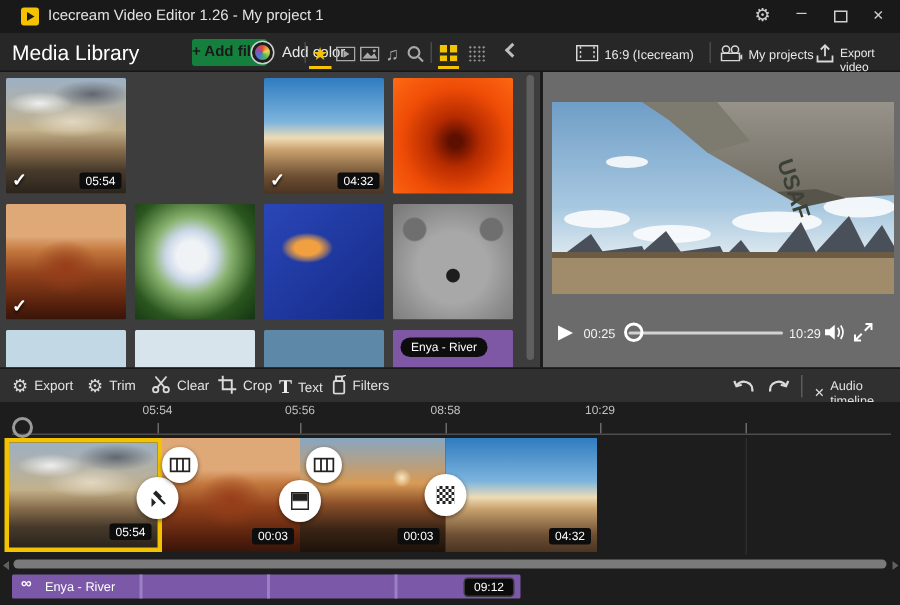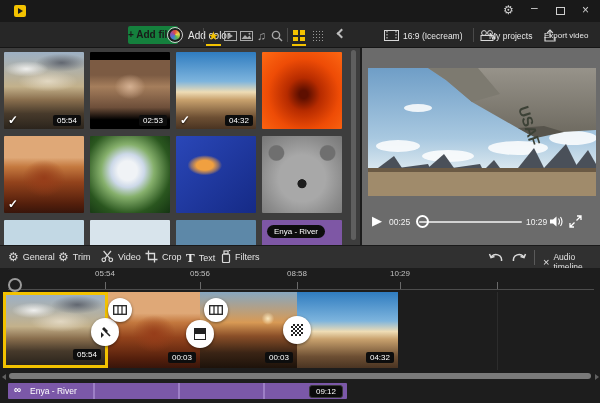--- a/index.html
+++ b/index.html
@@ -125,27 +125,29 @@
 
   svg { display:block; }
 </style>
 </head>
 <body>
 
 <div class="app">
 
   <div class="titlebar">
     <div class="app-icon"></div>
+    <div class="win-title">Icecream Video Editor 1.26 - My project 1</div>
     <div class="tb-gear">⚙</div>
     <div class="tb-min">–</div>
     <div class="tb-max"></div>
     <div class="tb-close">×</div>
   </div>
 
   <div class="header">
+    <div class="hdr-title">Media Library</div>
     <div class="btn-addfiles">+ Add files</div>
     <div class="addcolor-wheel"></div>
     <div class="addcolor-label">Add color</div>
     <div class="hdr-sep" style="left:203px"></div>
 
     <div class="tab active" style="left:208px">★</div>
     <div class="tab-underline" style="left:206px; width:15px"></div>
     <svg class="icon-svg" style="left:224px; top:9px" width="13" height="10" viewBox="0 0 13 10">
         <rect x="0.5" y="0.5" width="12" height="9" fill="none" stroke="#a9a9a9"></rect>
         <path d="M5 2.5 L9 5 L5 7.5 Z" fill="#a9a9a9"></path>
@@ -172,36 +174,33 @@
         <line x1="12" y1="1" x2="12" y2="10" stroke="#d8d8d8" stroke-dasharray="1.5 1.5"></line>
       </svg>
     <div class="hdr-right-label" style="left:403px">16:9 (Icecream)</div>
     <div class="hdr-sep" style="left:473px"></div>
     <svg class="icon-svg" style="left:480px; top:8px" width="15" height="11" viewBox="0 0 15 11">
         <circle cx="4" cy="3" r="2.4" fill="none" stroke="#d8d8d8"></circle>
         <circle cx="10" cy="3" r="2.4" fill="none" stroke="#d8d8d8"></circle>
         <rect x="1" y="5.5" width="12" height="5" fill="none" stroke="#d8d8d8"></rect>
         <path d="M13.5 7 L15 6 V10 L13.5 9 Z" fill="#d8d8d8"></path>
       </svg>
-    <div class="hdr-right-label" style="left:489px">My projects</div>
+    <div class="hdr-right-label" style="left:499px">My projects</div>
     <svg class="icon-svg" style="left:544px; top:7px" width="12" height="13" viewBox="0 0 12 13">
         <path d="M1 8 V12 H11 V8" fill="none" stroke="#d8d8d8" stroke-width="1.2"></path>
         <line x1="6" y1="1.5" x2="6" y2="8.5" stroke="#d8d8d8" stroke-width="1.2"></line>
         <path d="M3.2 4 L6 1.2 L8.8 4" fill="none" stroke="#d8d8d8" stroke-width="1.2"></path>
       </svg>
-    <div class="hdr-right-label" style="left:544px; font-size:8px">Export video</div>
+    <div class="hdr-right-label" style="left:560px; font-size:8px">Export video</div>
   </div>
 
   <div class="media-panel">
     <div class="tile th-mountain" style="left:4px; top:4px">
       <span class="check">✓</span>
       <span class="dur">05:54</span>
-    </div>
-    <div class="tile th-girl" style="left:90px; top:4px">
-      <span class="dur">02:53</span>
     </div>
     <div class="tile th-ocean" style="left:176px; top:4px">
       <span class="check">✓</span>
       <span class="dur">04:32</span>
     </div>
     <div class="tile th-flower" style="left:262px; top:4px"></div>
 
     <div class="tile th-desert" style="left:4px; top:88px">
       <span class="check">✓</span>
     </div>
@@ -274,34 +273,34 @@
         </svg>
       <svg class="icon-svg" style="left:207px; top:7px" width="13" height="13" viewBox="0 0 13 13">
           <path d="M8 1 H12 V5 M12 1 L7.5 5.5 M5 12 H1 V8 M1 12 L5.5 7.5" stroke="#fff" fill="none" stroke-width="1.3"></path>
         </svg>
     </div>
   </div>
 
   <div class="edit-bar">
     <div class="eb-item" style="left:8px">
       <span class="eb-gear">⚙</span>
-      <span>General</span>
+      <span>Export</span>
     </div>
     <div class="eb-item" style="left:58px">
       <span class="eb-gear">⚙</span>
       <span>Trim</span>
     </div>
     <div class="eb-item" style="left:101px">
       <svg width="13" height="13" viewBox="0 0 13 13">
           <circle cx="2.8" cy="9.8" r="1.8" fill="none" stroke="#dadada" stroke-width="1.2"></circle>
           <circle cx="9.8" cy="9.8" r="1.8" fill="none" stroke="#dadada" stroke-width="1.2"></circle>
           <line x1="3.8" y1="8.4" x2="10" y2="1" stroke="#dadada" stroke-width="1.2"></line>
           <line x1="8.8" y1="8.4" x2="2.6" y2="1" stroke="#dadada" stroke-width="1.2"></line>
         </svg>
-      <span>Video</span>
+      <span>Clear</span>
     </div>
     <div class="eb-item" style="left:145px">
       <svg width="13" height="13" viewBox="0 0 13 13">
           <path d="M3.5 0.5 V9.5 H12.5 M0.5 3.5 H9.5 V12.5" fill="none" stroke="#dadada" stroke-width="1.3"></path>
         </svg>
       <span>Crop</span>
     </div>
     <div class="eb-item" style="left:186px">
       <span style="font-size:13px; font-weight:bold; font-family:'Liberation Serif',serif; color:#eee">T</span>
       <span>Text</span>

